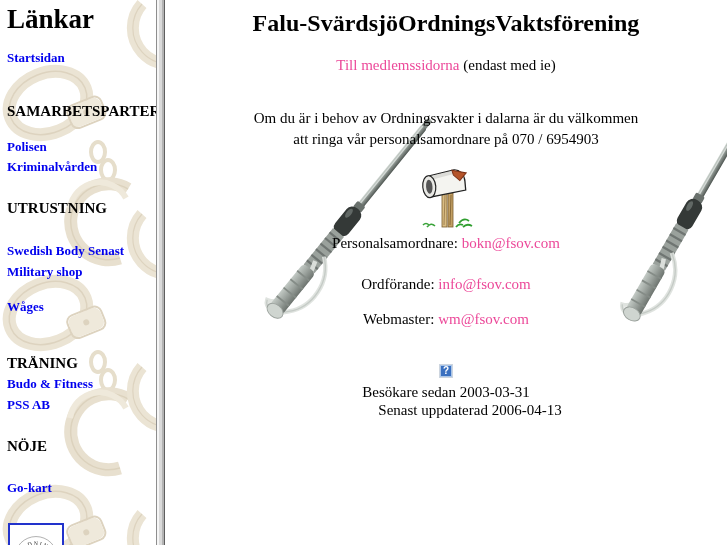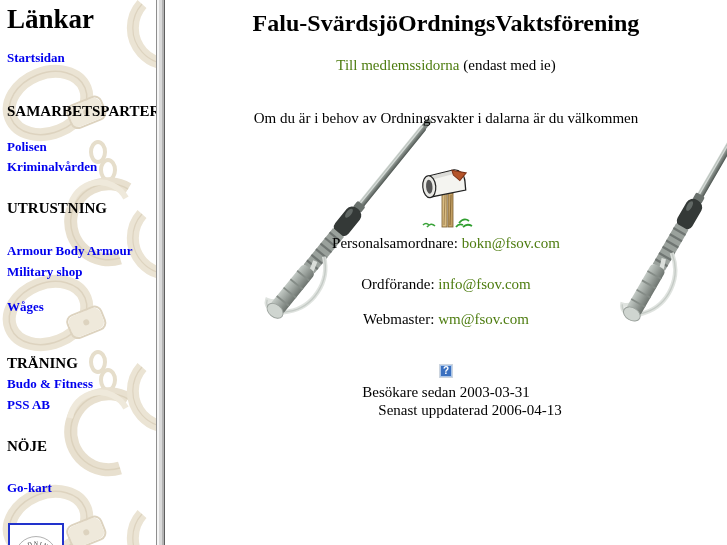--- a/index.html
+++ b/index.html
@@ -34,21 +34,21 @@
   }
   .m-row { position:absolute; left:0; width:100%; text-align:center; font-size:15px; z-index:2; }
   #page-title { top:10px; font-size:24px; font-weight:bold; }
   #member-row { top:57px; }
   #intro-row { top:108px; line-height:21px; }
   #contact-row-0 { top:235px; }
   #contact-row-1 { top:276px; }
   #contact-row-2 { top:311px; }
   #visitors-row { top:384px; }
   #updated-row { top:402px;padding-left:48px; }
-  a.m-link { color:#4d7c0f; text-decoration:none; cursor:pointer; }
+  a.m-link { color:#ec4899; text-decoration:none; cursor:pointer; }
   #mailbox { position:absolute; left:50%; margin-left:-31px; top:165px; width:62px; height:68px; z-index:2; }
   #counter-icon {
     position:absolute; left:50%; margin-left:-7px; top:364px; width:14px; height:14px; z-index:2;
     background:#3a70c0; border:1px solid #cdd5df;
     box-shadow:inset 0 0 0 1px #a8c4e8;
     color:#fff; font-size:10px; line-height:12px; font-weight:bold;
     font-family:"Liberation Sans", sans-serif; text-align:center;
   }
   
   .baton-wrap { position:absolute; z-index:1; pointer-events:none; }
@@ -140,21 +140,21 @@
 
   <h1 class="s-item s-title" style="top:4px">Länkar</h1>
 
   <a class="s-item s-link" style="top:50px">Startsidan</a>
 
   <div class="s-item s-head" style="top:103px">SAMARBETSPARTER</div>
   <a class="s-item s-link" style="top:139px">Polisen</a>
   <a class="s-item s-link" style="top:159px">Kriminalvården</a>
 
   <div class="s-item s-head" style="top:200px">UTRUSTNING</div>
-  <a class="s-item s-link" style="top:243px">Armour Body Armour</a>
+  <a class="s-item s-link" style="top:243px">Swedish Body Senast</a>
   <a class="s-item s-link" style="top:264px">Military shop</a>
 
   <a class="s-item s-link" style="top:299px">Wåges</a>
 
   <div class="s-item s-head" style="top:355px">TRÄNING</div>
   <a class="s-item s-link" style="top:376px">Budo &amp; Fitness</a>
   <a class="s-item s-link" style="top:397px">PSS AB</a>
 
   <div class="s-item s-head" style="top:438px">NÖJE</div>
   <a class="s-item s-link" style="top:480px">Go-kart</a>
@@ -189,20 +189,21 @@
 
   <h1 class="m-row" id="page-title">Falu-SvärdsjöOrdningsVaktsförening</h1>
 
   <div class="m-row" id="member-row">
     <a class="m-link">Till medlemssidorna</a>
     <span>(endast med ie)</span>
   </div>
 
   <div class="m-row" id="intro-row">
     <div>Om du är i behov av Ordningsvakter i dalarna är du välkommen</div>
+    <div>att ringa vår personalsamordnare på 070 / 6954903</div>
   </div>
 
   <svg id="mailbox" viewBox="0 0 62 68">
     <path d="M12,62 q4,-5 8,-1 M8,60 q3,-3 6,0" stroke="#3aa33a" stroke-width="1.6" fill="none"></path>
     <path d="M44,58 q5,-6 10,-2 M48,62 q4,-4 9,-1 M41,62 q3,-4 7,-2" stroke="#2f9e2f" stroke-width="1.8" fill="none"></path>
     <rect x="27" y="28" width="5" height="34" fill="#d9bc83" stroke="#7a5c2e" stroke-width="0.8"></rect>
     <rect x="33" y="28" width="5" height="34" fill="#c3a064" stroke="#7a5c2e" stroke-width="0.8"></rect>
     <line x1="30" y1="30" x2="29" y2="60" stroke="#8a6a3c" stroke-width="0.7"></line>
     <line x1="36" y1="30" x2="35" y2="60" stroke="#6f5227" stroke-width="0.7"></line>
     <g transform="rotate(-5 28 18)">

